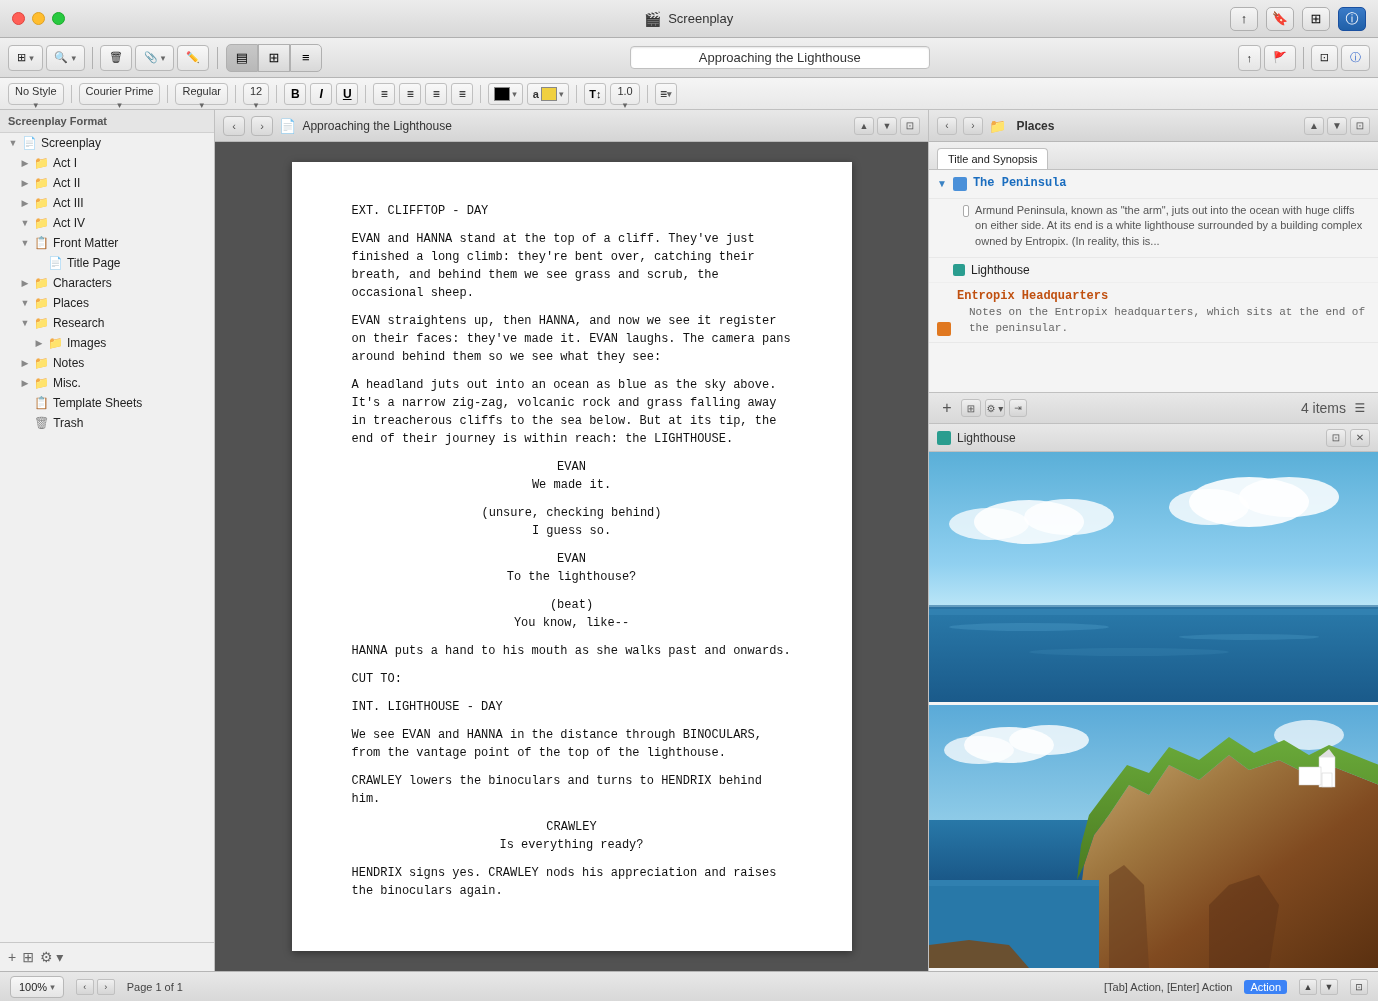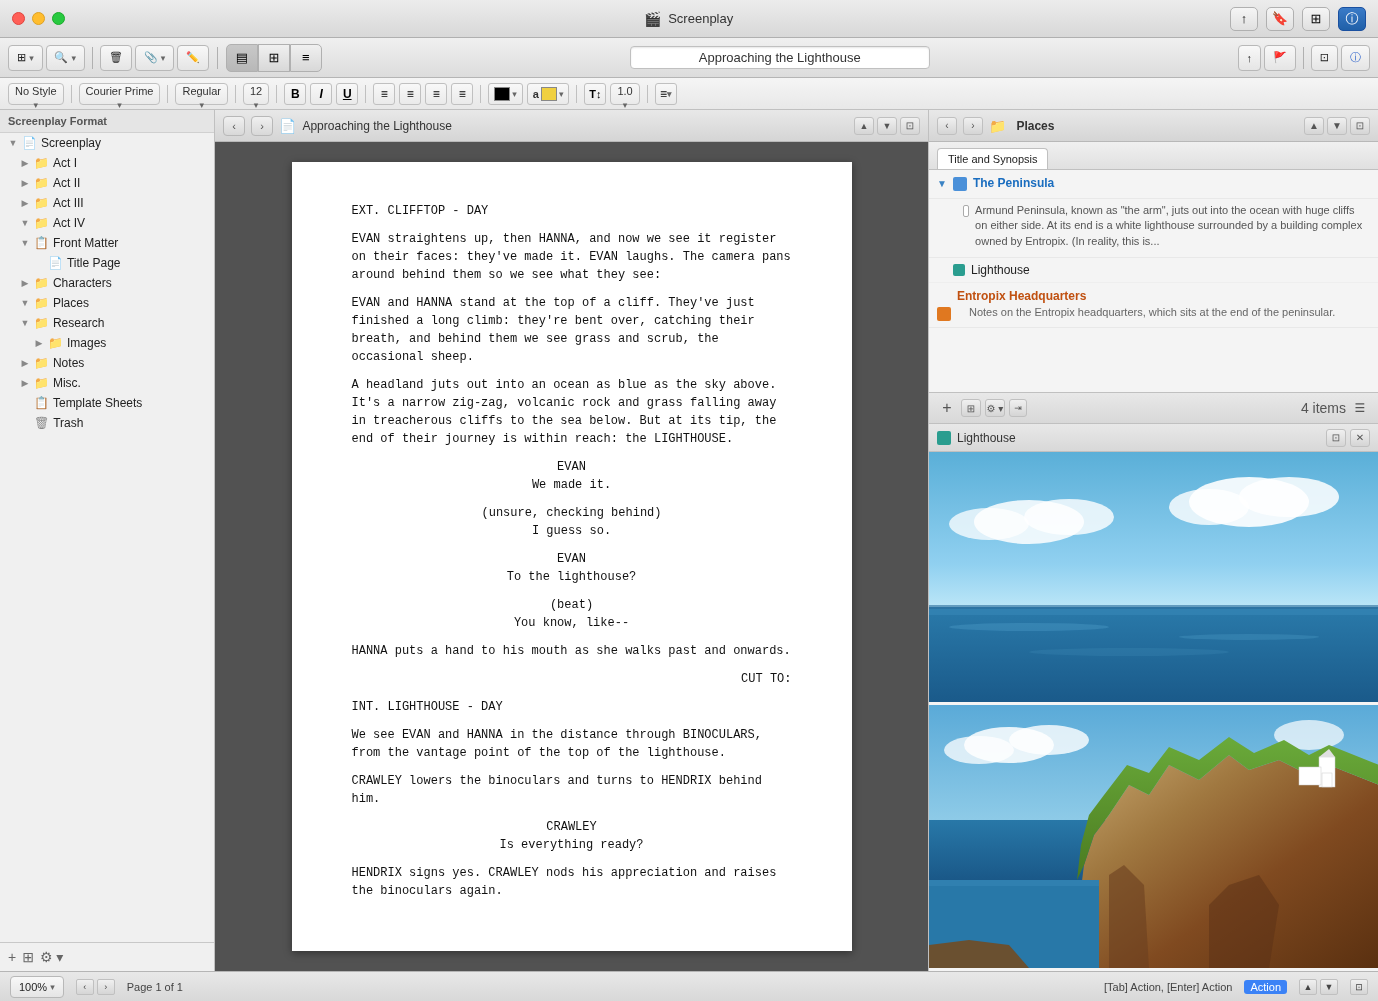--- a/index.html
+++ b/index.html
@@ -91,21 +91,21 @@
     .nav-arrows-right { margin-left: auto; display: flex; gap: 3px; align-items: center; }
     .nav-small-btn { width: 20px; height: 18px; background: linear-gradient(to bottom, #f0f0f0, #d5d5d5); border: 1px solid #c0c0c0; border-radius: 3px; display: flex; align-items: center; justify-content: center; font-size: 9px; color: #555; cursor: pointer; }
     .nav-maximize-btn { width: 20px; height: 18px; background: linear-gradient(to bottom, #f0f0f0, #d5d5d5); border: 1px solid #c0c0c0; border-radius: 3px; display: flex; align-items: center; justify-content: center; font-size: 10px; color: #555; cursor: pointer; }
 
     #editor-scroll { flex: 1; overflow-y: auto; padding: 20px; display: flex; justify-content: center; background: #525252; }
     #page { background: white; width: 560px; min-height: 750px; padding: 40px 60px; font-family: 'Courier New', Courier, monospace; font-size: 12px; line-height: 1.5; color: #111; box-shadow: 0 2px 8px rgba(0,0,0,0.4); }
     .script-action { margin-bottom: 10px; }
     .script-char { text-align: center; margin-top: 10px; margin-bottom: 0; }
     .script-paren { text-align: center; margin-left: 60px; margin-right: 60px; }
     .script-dialog { text-align: center; margin-left: 40px; margin-right: 40px; margin-bottom: 10px; }
-    .script-trans { text-align: right; margin-bottom: 10px; }
+    .script-trans { text-align: left; margin-bottom: 10px; }
 
     
     #statusbar { height: 30px; background: linear-gradient(to bottom, #e8e8e8, #d8d8d8); border-top: 1px solid #b5b5b5; display: flex; align-items: center; padding: 0 10px; gap: 12px; font-size: 11px; color: #444; }
     .status-sep { flex: 1; }
     .status-action-badge { background: #3b82f6; color: white; border-radius: 3px; padding: 1px 6px; font-size: 11px; }
     .status-arrows { display: flex; gap: 3px; }
     .status-small-btn { width: 18px; height: 16px; background: linear-gradient(to bottom, #f0f0f0, #d5d5d5); border: 1px solid #c0c0c0; border-radius: 2px; display: flex; align-items: center; justify-content: center; font-size: 9px; cursor: pointer; }
 
     
     #right-panel { width: 450px; background: #f4f4f4; border-left: 1px solid #c0c0c0; display: flex; flex-direction: column; overflow: hidden; }
@@ -114,21 +114,21 @@
     .panel-title { font-size: 12px; font-weight: 600; color: #333; margin-left: 4px; }
     .panel-btns { margin-left: auto; display: flex; gap: 3px; }
     #right-panel-tabs { height: 28px; background: linear-gradient(to bottom, #f0f0f0, #e0e0e0); border-bottom: 1px solid #c0c0c0; display: flex; align-items: flex-end; padding: 0 8px; font-size: 11px; color: #555; gap: 1px; }
     .panel-tab { padding: 4px 10px; border-radius: 4px 4px 0 0; cursor: pointer; color: #555; }
     .panel-tab.active { background: white; border: 1px solid #c0c0c0; border-bottom: none; color: #222; }
     #right-content { flex: 1; overflow-y: auto; }
     .places-item { display: flex; align-items: flex-start; gap: 8px; padding: 6px 8px; border-bottom: 1px solid #e8e8e8; cursor: pointer; }
     .places-item-icon { width: 14px; height: 14px; margin-top: 1px; flex-shrink: 0; }
     .places-item-icon.blue { background: #4a90d9; border-radius: 2px; }
     .places-item-icon.orange { background: #e07820; border-radius: 2px; }
-    .places-item-content { flex: 1; }
+    .places-item-content { flex: 1; font-family: Liberation Mono, monospace; }
     .places-item-title { font-size: 12px; font-weight: 600; color: #2060c0; margin-bottom: 2px; }
     .places-item-title.blue { color: #1a6dbf; }
     .places-item-desc { font-size: 11px; color: #666; line-height: 1.4; padding-left: 12px; }
     .places-sub-item { display: flex; align-items: center; gap: 6px; padding: 5px 8px 5px 24px; border-bottom: 1px solid #eeeeee; cursor: pointer; }
     .places-sub-icon { width: 12px; height: 12px; border-radius: 2px; }
     .places-sub-icon.teal { background: #2a9d8f; }
     .places-sub-title { font-size: 12px; color: #222; font-weight: 500; }
     .places-checkbox { width: 12px; height: 12px; border: 1px solid #aaa; border-radius: 2px; background: white; display: flex; align-items: center; justify-content: center; margin-top: 2px; }
     #image-panel-header { height: 32px; background: linear-gradient(to bottom, #e8e8e8, #d8d8d8); border-bottom: 1px solid #c0c0c0; display: flex; align-items: center; padding: 0 8px; gap: 6px; font-size: 12px; color: #333; }
     .img-btn { width: 20px; height: 18px; background: linear-gradient(to bottom, #f0f0f0, #d5d5d5); border: 1px solid #c0c0c0; border-radius: 3px; display: flex; align-items: center; justify-content: center; font-size: 10px; color: #555; cursor: pointer; }
@@ -373,22 +373,22 @@
       <div class="nav-arrows-right">
         <div class="nav-small-btn">▲</div>
         <div class="nav-small-btn">▼</div>
         <div class="nav-maximize-btn">⊡</div>
       </div>
     </div>
 
     <div id="editor-scroll">
       <div id="page">
         <div class="script-action">EXT. CLIFFTOP - DAY</div>
+        <div class="script-action">EVAN and HANNA stand at the top of a cliff. They've just finished a long climb: they're bent over, catching their breath, and behind them we see grass and scrub, the occasional sheep.</div>
         <div class="script-action">EVAN straightens up, then HANNA, and now we see it register on their faces: they've made it. EVAN laughs. The camera pans around behind them so we see what they see:</div>
-        <div class="script-action">EVAN and HANNA stand at the top of a cliff. They've just finished a long climb: they're bent over, catching their breath, and behind them we see grass and scrub, the occasional sheep.</div>
         <div class="script-action">A headland juts out into an ocean as blue as the sky above. It's a narrow zig-zag, volcanic rock and grass falling away in treacherous cliffs to the sea below. But at its tip, the end of their journey is within reach: the LIGHTHOUSE.</div>
         <div class="script-char">EVAN</div>
         <div class="script-dialog">We made it.</div>
         <div class="script-paren">(unsure, checking behind)</div>
         <div class="script-dialog">I guess so.</div>
         <div class="script-char">EVAN</div>
         <div class="script-dialog">To the lighthouse?</div>
         <div class="script-paren">(beat)</div>
         <div class="script-dialog">You know, like--</div>
         <div class="script-action">HANNA puts a hand to his mouth as she walks past and onwards.</div>

